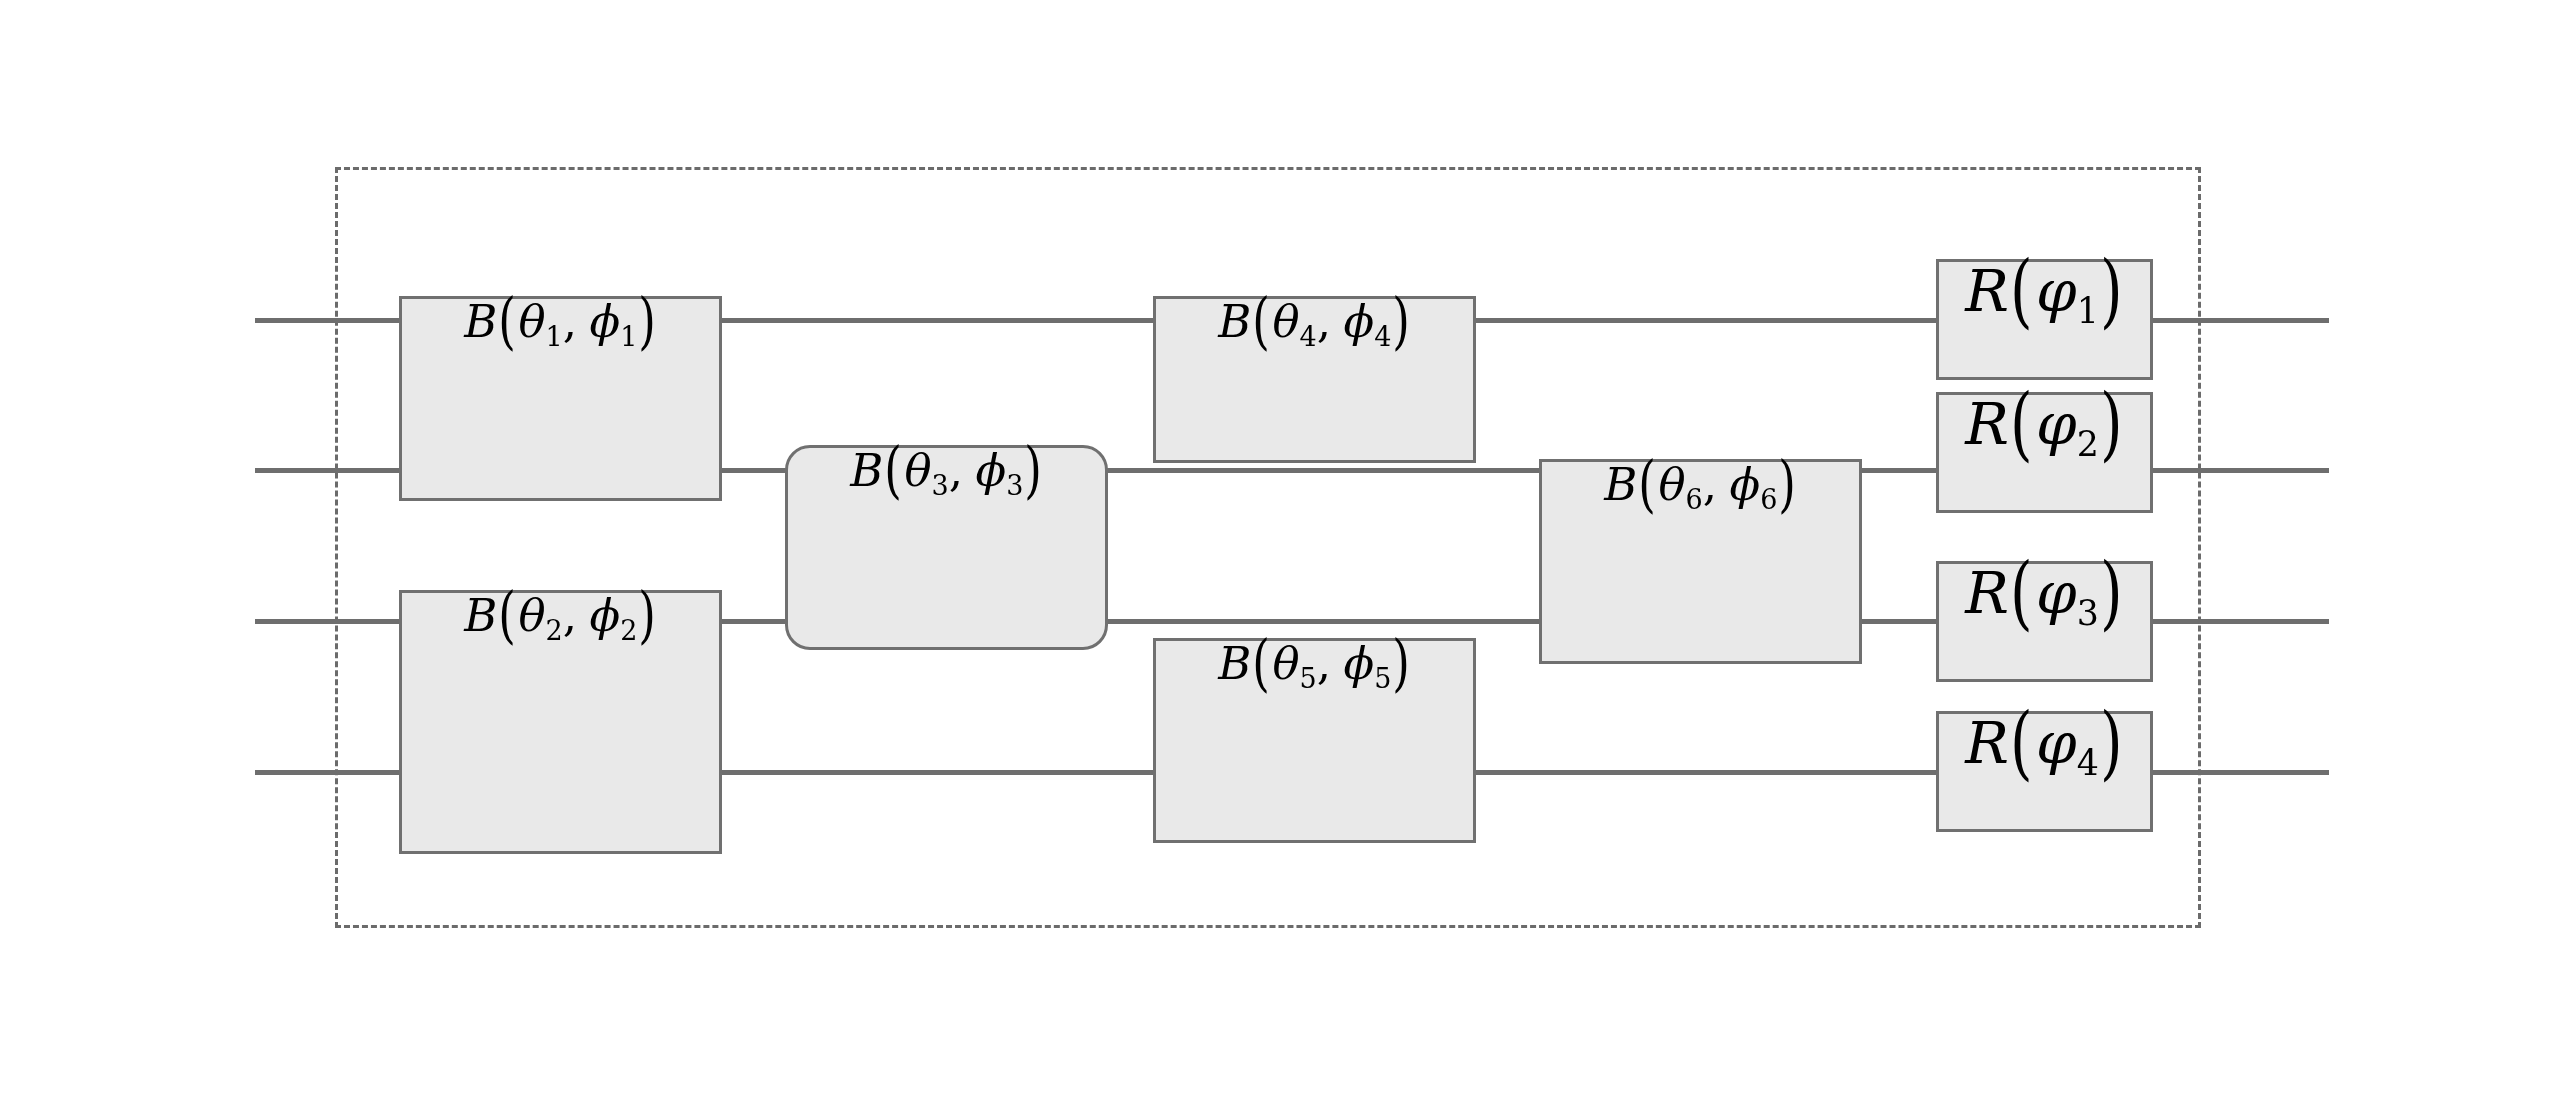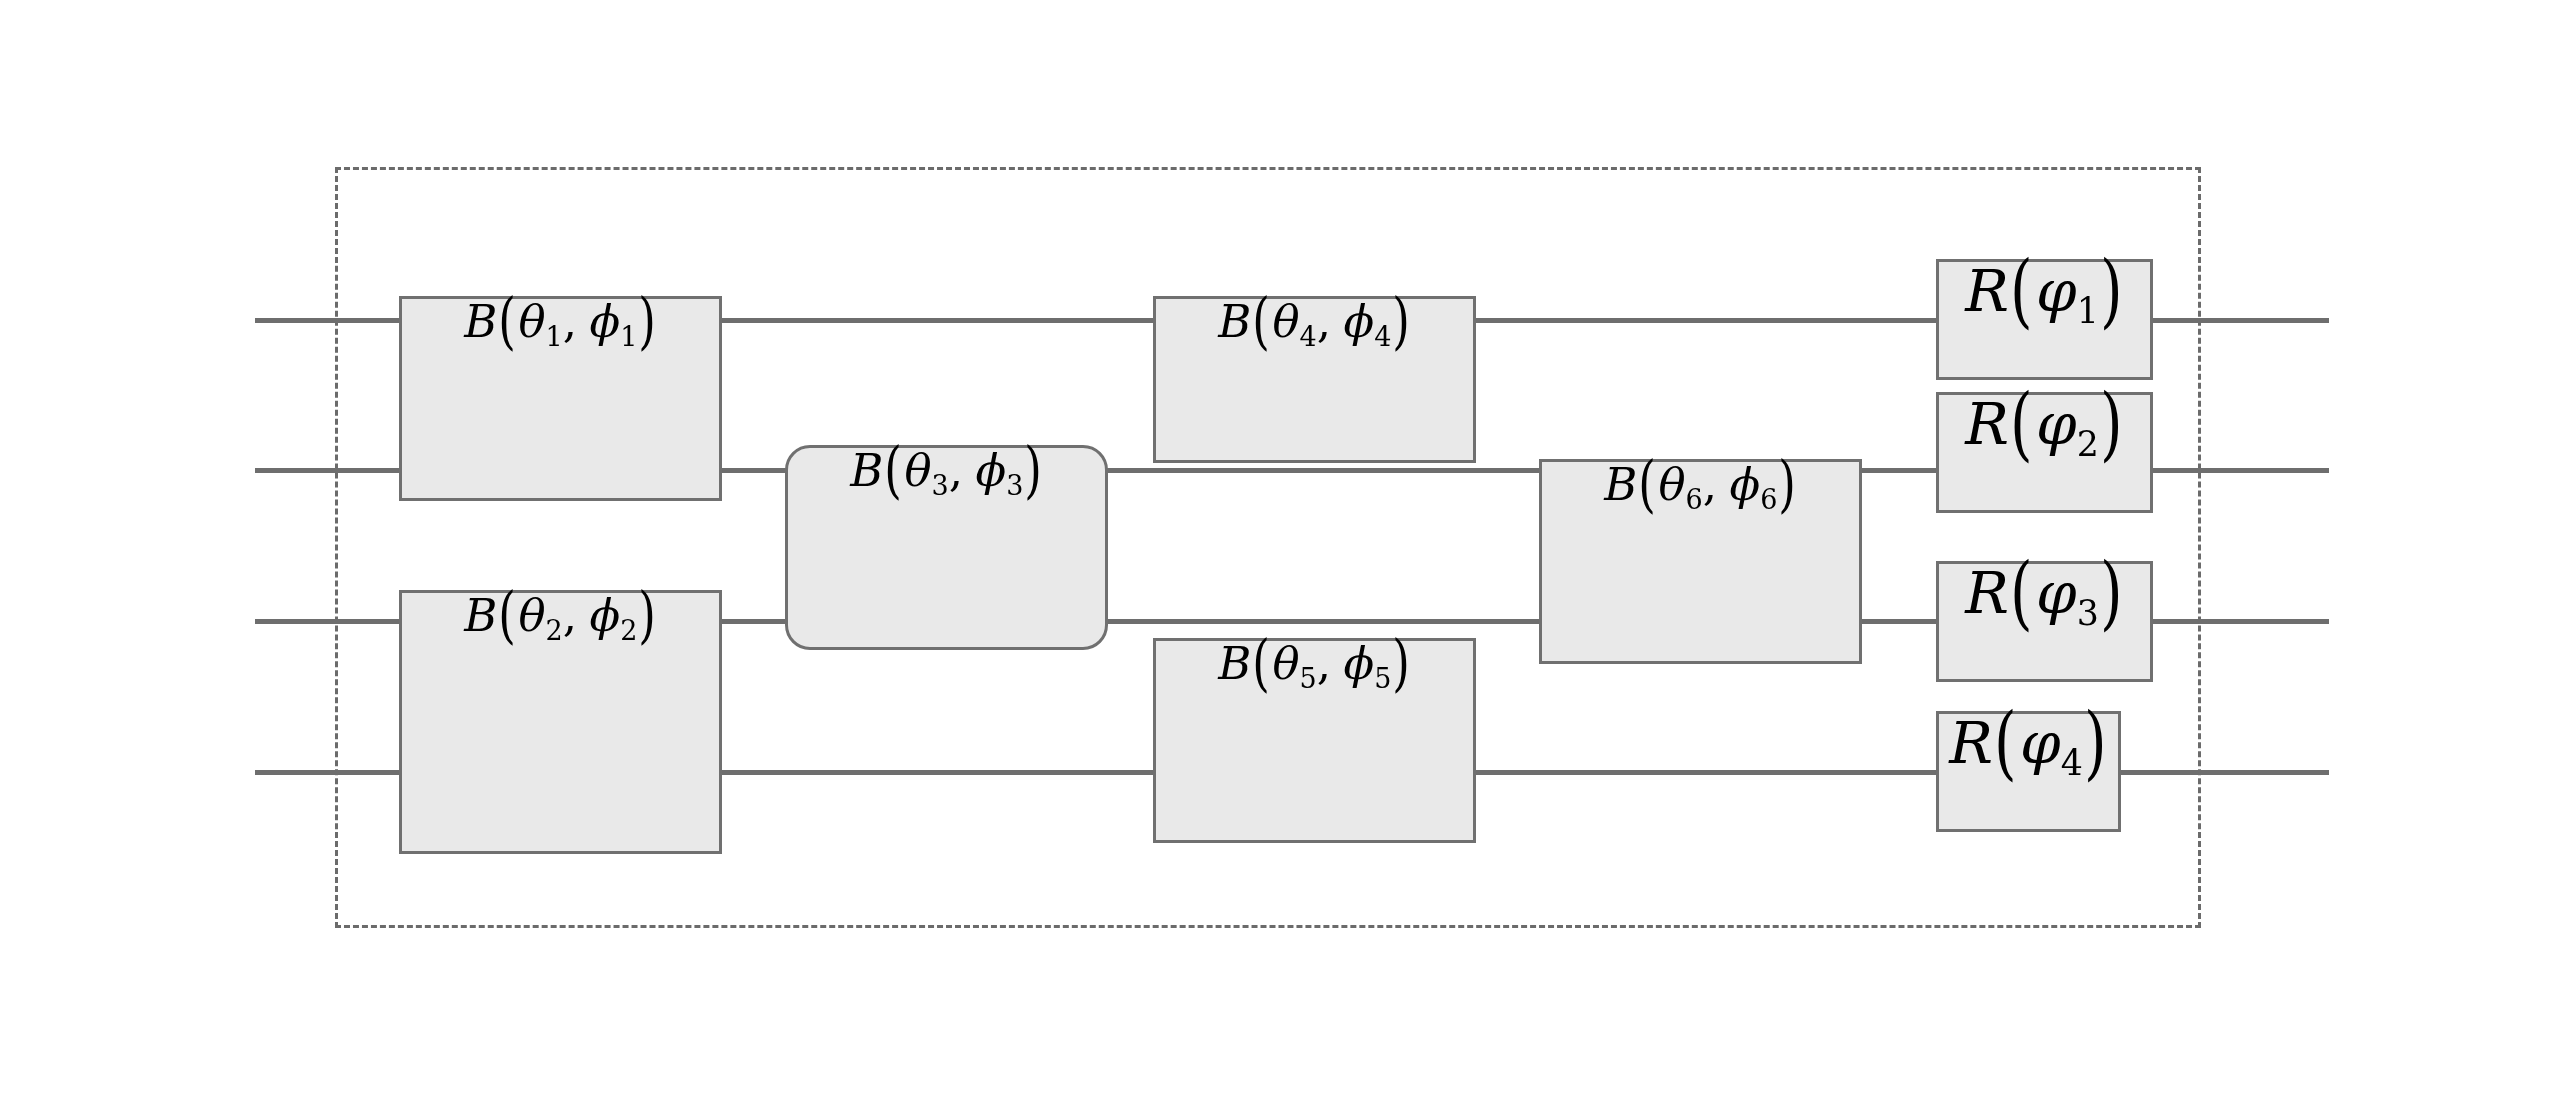--- a/index.html
+++ b/index.html
@@ -88,18 +88,18 @@
       </div>
       <div class="gate kind-phase" style="left: 1936px; top: 259px; width: 217px; height: 121px;">
         <span class="glabel"><span class="base">R</span><span class="paren">(</span><span class="sym">φ</span><sub class="sub">1</sub><span class="paren">)</span></span>
       </div>
       <div class="gate kind-phase" style="left: 1936px; top: 392px; width: 217px; height: 121px;">
         <span class="glabel"><span class="base">R</span><span class="paren">(</span><span class="sym">φ</span><sub class="sub">2</sub><span class="paren">)</span></span>
       </div>
       <div class="gate kind-phase" style="left: 1936px; top: 561px; width: 217px; height: 121px;">
         <span class="glabel"><span class="base">R</span><span class="paren">(</span><span class="sym">φ</span><sub class="sub">3</sub><span class="paren">)</span></span>
       </div>
-      <div class="gate kind-phase" style="left: 1936px; top: 711px; width: 185px; height: 121px;">
+      <div class="gate kind-phase" style="left: 1936px; top: 711px; width: 217px; height: 121px;">
         <span class="glabel"><span class="base">R</span><span class="paren">(</span><span class="sym">φ</span><sub class="sub">4</sub><span class="paren">)</span></span>
       </div>
     </div>
 </div>
 
 
 </body></html>

